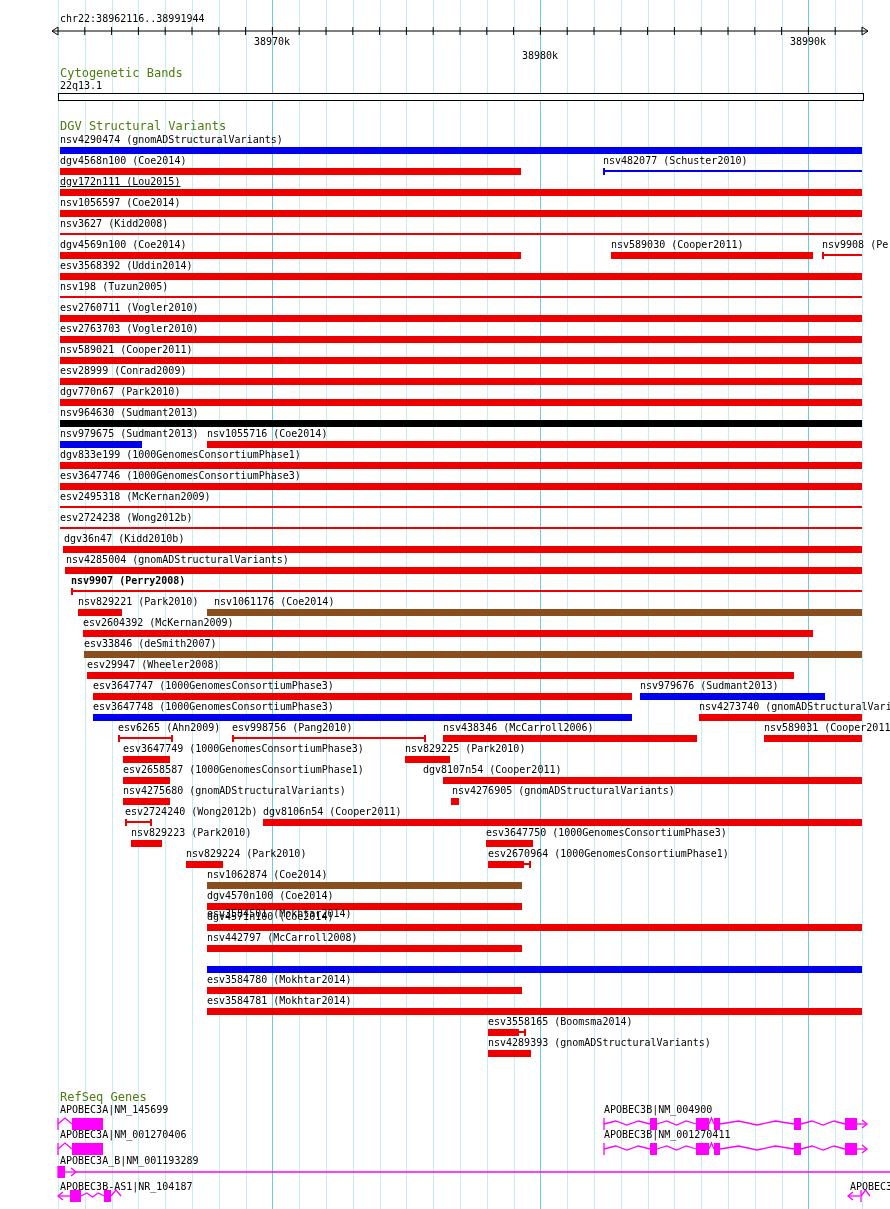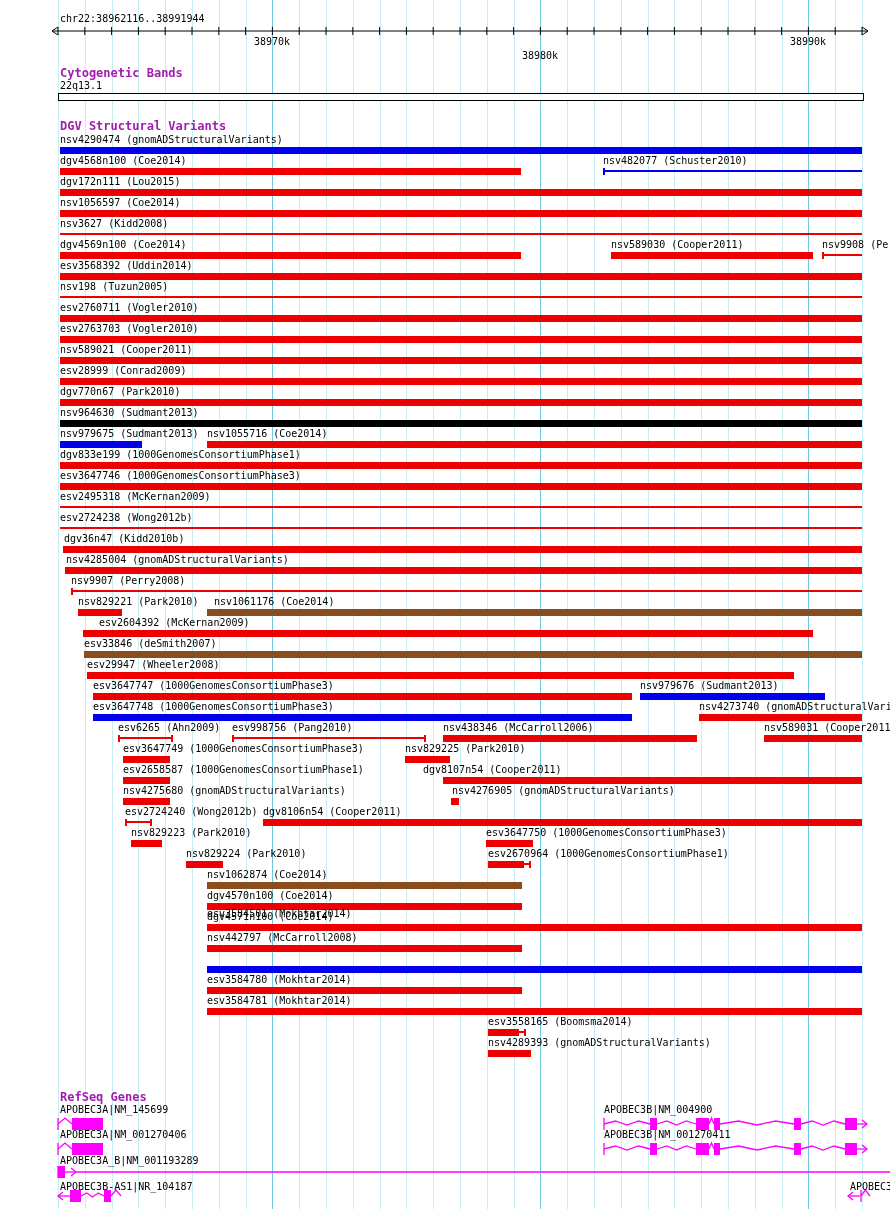--- a/index.html
+++ b/index.html
@@ -5,21 +5,21 @@
   html,body{margin:0;padding:0;background:#fff;}
   #stage{
     position:relative;width:890px;height:1209px;background:#ffffff;
     overflow:hidden;font-family:"DejaVu Sans Mono","Liberation Mono",monospace;
   }
   .lbl{
     position:absolute;font-size:10px;line-height:12px;color:#000;
     white-space:pre;z-index:5;
   }
   .hdr{
-    position:absolute;font-size:12px;line-height:13px;font-weight:bold;color:#a21caf;
+    position:absolute;font-size:12px;line-height:13px;font-weight:normal;color:#4d7c0f;
     white-space:pre;z-index:5;letter-spacing:0px;
   }
   .gridline{position:absolute;top:0;width:1px;height:1209px;z-index:0;}
   .bar{position:absolute;z-index:4;}
   .tick{position:absolute;z-index:4;}
   #ruler-svg,#genes-svg{position:absolute;left:0;z-index:3;}
   .ticklabel{position:absolute;font-size:10px;line-height:12px;color:#000;z-index:5;transform:translateX(-50%);white-space:pre;}
   #cytoband-rect{position:absolute;background:#fff;border:1px solid #000;box-sizing:border-box;z-index:2;}
 </style>
 </head>
@@ -112,21 +112,21 @@
 
   <div class="hdr" style="left:60px;top:120px">DGV Structural Variants</div>
   <div id="dgv-rows">
       <div class="lbl" style="left: 60px; top: 134px;">nsv4290474 (gnomADStructuralVariants)</div>
       <div class="bar" style="left: 60px; top: 147px; width: 802px; height: 7px; background: rgb(0, 0, 238);"></div>
       <div class="lbl" style="left: 60px; top: 155px;">dgv4568n100 (Coe2014)</div>
       <div class="bar" style="left: 60px; top: 168px; width: 461px; height: 7px; background: rgb(238, 0, 0);"></div>
       <div class="lbl" style="left: 603px; top: 155px;">nsv482077 (Schuster2010)</div>
       <div class="bar" style="left: 603px; top: 170px; width: 259px; height: 2px; background: rgb(0, 0, 238);"></div>
       <div class="tick" style="left: 603px; top: 168px; width: 2px; height: 7px; background: rgb(0, 0, 238);"></div>
-      <div class="lbl" style="left: 60px; top: 176px;">dgv172n111 (Lou2015)</div>
+      <div class="lbl" style="left: 60px; top: 176px; text-decoration: underline;">dgv172n111 (Lou2015)</div>
       <div class="bar" style="left: 60px; top: 189px; width: 802px; height: 7px; background: rgb(238, 0, 0);"></div>
       <div class="lbl" style="left: 60px; top: 197px;">nsv1056597 (Coe2014)</div>
       <div class="bar" style="left: 60px; top: 210px; width: 802px; height: 7px; background: rgb(238, 0, 0);"></div>
       <div class="lbl" style="left: 60px; top: 218px;">nsv3627 (Kidd2008)</div>
       <div class="bar" style="left: 60px; top: 233px; width: 802px; height: 2px; background: rgb(238, 0, 0);"></div>
       <div class="lbl" style="left: 60px; top: 239px;">dgv4569n100 (Coe2014)</div>
       <div class="bar" style="left: 60px; top: 252px; width: 461px; height: 7px; background: rgb(238, 0, 0);"></div>
       <div class="lbl" style="left: 611px; top: 239px;">nsv589030 (Cooper2011)</div>
       <div class="bar" style="left: 611px; top: 252px; width: 202px; height: 7px; background: rgb(238, 0, 0);"></div>
       <div class="lbl" style="left: 822px; top: 239px;">nsv9908 (Per</div>
@@ -157,28 +157,28 @@
       <div class="lbl" style="left: 60px; top: 470px;">esv3647746 (1000GenomesConsortiumPhase3)</div>
       <div class="bar" style="left: 60px; top: 483px; width: 802px; height: 7px; background: rgb(238, 0, 0);"></div>
       <div class="lbl" style="left: 60px; top: 491px;">esv2495318 (McKernan2009)</div>
       <div class="bar" style="left: 60px; top: 506px; width: 802px; height: 2px; background: rgb(238, 0, 0);"></div>
       <div class="lbl" style="left: 60px; top: 512px;">esv2724238 (Wong2012b)</div>
       <div class="bar" style="left: 60px; top: 527px; width: 802px; height: 2px; background: rgb(238, 0, 0);"></div>
       <div class="lbl" style="left: 64px; top: 533px;">dgv36n47 (Kidd2010b)</div>
       <div class="bar" style="left: 63px; top: 546px; width: 799px; height: 7px; background: rgb(238, 0, 0);"></div>
       <div class="lbl" style="left: 66px; top: 554px;">nsv4285004 (gnomADStructuralVariants)</div>
       <div class="bar" style="left: 65px; top: 567px; width: 797px; height: 7px; background: rgb(238, 0, 0);"></div>
-      <div class="lbl" style="left: 71px; top: 575px;">nsv9907 (Perry2008)</div>
+      <div class="lbl" style="left: 71px; top: 575px; font-weight: bold;">nsv9907 (Perry2008)</div>
       <div class="bar" style="left: 71px; top: 590px; width: 791px; height: 2px; background: rgb(238, 0, 0);"></div>
       <div class="tick" style="left: 71px; top: 588px; width: 2px; height: 7px; background: rgb(238, 0, 0);"></div>
       <div class="lbl" style="left: 78px; top: 596px;">nsv829221 (Park2010)</div>
       <div class="bar" style="left: 78px; top: 609px; width: 44px; height: 7px; background: rgb(238, 0, 0);"></div>
       <div class="lbl" style="left: 214px; top: 596px;">nsv1061176 (Coe2014)</div>
       <div class="bar" style="left: 207px; top: 609px; width: 655px; height: 7px; background: rgb(138, 77, 29);"></div>
-      <div class="lbl" style="left: 83px; top: 617px; margin-left: 16px;">esv2604392 (McKernan2009)</div>
+      <div class="lbl" style="left: 83px; top: 617px;">esv2604392 (McKernan2009)</div>
       <div class="bar" style="left: 83px; top: 630px; width: 730px; height: 7px; background: rgb(238, 0, 0);"></div>
       <div class="lbl" style="left: 84px; top: 638px;">esv33846 (deSmith2007)</div>
       <div class="bar" style="left: 84px; top: 651px; width: 778px; height: 7px; background: rgb(138, 77, 29);"></div>
       <div class="lbl" style="left: 87px; top: 659px;">esv29947 (Wheeler2008)</div>
       <div class="bar" style="left: 87px; top: 672px; width: 707px; height: 7px; background: rgb(238, 0, 0);"></div>
       <div class="lbl" style="left: 93px; top: 680px;">esv3647747 (1000GenomesConsortiumPhase3)</div>
       <div class="bar" style="left: 93px; top: 693px; width: 539px; height: 7px; background: rgb(238, 0, 0);"></div>
       <div class="lbl" style="left: 640px; top: 680px;">nsv979676 (Sudmant2013)</div>
       <div class="bar" style="left: 640px; top: 693px; width: 185px; height: 7px; background: rgb(0, 0, 238);"></div>
       <div class="lbl" style="left: 93px; top: 701px;">esv3647748 (1000GenomesConsortiumPhase3)</div>

